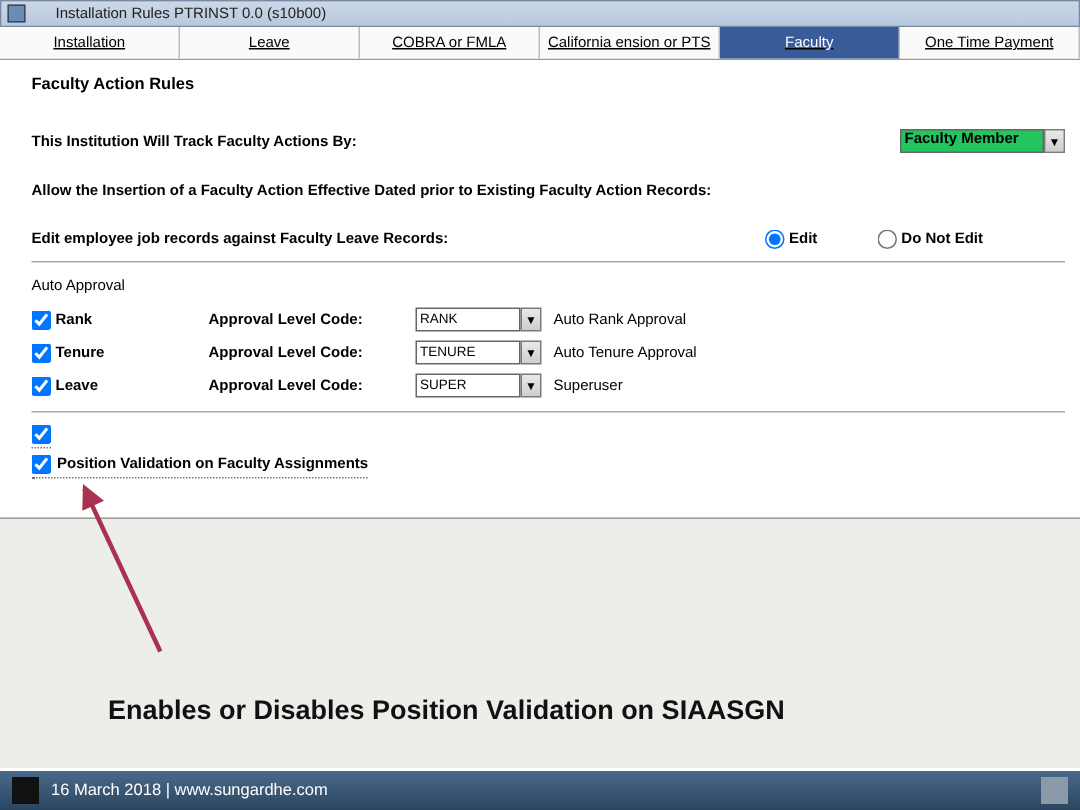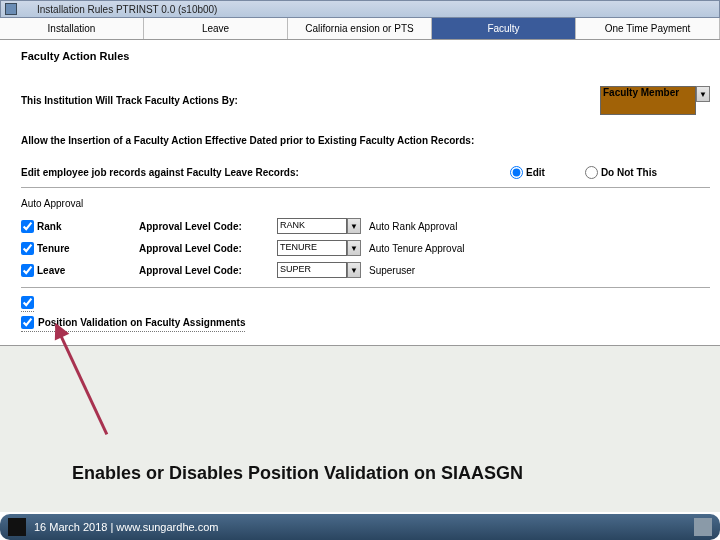--- a/index.html
+++ b/index.html
@@ -25,20 +25,21 @@
     width: 12px; height: 12px;
     background: #6b8db5;
     border: 1px solid #3a4a5a;
   }
   .titlebar-text { font-size: 10px; color: #222; }
   .tabs {
     display: flex;
     background: #fff;
     border-bottom: 1px solid #999;
     height: 22px;
+    text-decoration: underline;
   }
   .tab {
     flex: 1;
     display: flex;
     align-items: center;
     justify-content: center;
     font-size: 10px;
     border-right: 1px solid #bbb;
     background: #fafafa;
     cursor: pointer;
@@ -57,23 +58,23 @@
   .rule-row {
     display: flex;
     align-items: center;
     padding: 2px 0;
     font-size: 10px;
     font-weight: bold;
     margin-top: 16px;
   }
   .rule-label { flex: 1; }
   .dropdown {
-    background: #a16207;
+    background: #22c55e;
     border: 1px solid #666;
-    height: 29px;
+    height: 16px;
     font-size: 10px;
     padding: 0 2px;
     min-width: 100px;
   }
   .dropdown-btn {
     width: 14px; height: 16px;
     background: linear-gradient(#e8e8e8, #cfcfcf);
     border: 1px solid #7a7a7a;
     display: inline-flex;
     align-items: center;
@@ -167,37 +168,37 @@
   }
   .footer {
     position: absolute;
     bottom: 0; left: 0; right: 0;
     height: 26px;
     background: linear-gradient(#4a6a8a, #2a4560);
     display: flex;
     align-items: center;
     padding: 0 8px;
     gap: 8px;
-    border-radius: 10px;
   }
   .footer .sq { width: 18px; height: 18px; background: #111; }
   .footer-text { color: #fff; font-size: 11px; flex: 1; }
   .footer .sq-r { width: 18px; height: 18px; background: #8a9aa8; }
 </style>
 </head>
 <body>
 
 <div class="titlebar">
   <div class="app-icon"></div>
   <span class="titlebar-text">Installation Rules  PTRINST  0.0  (s10b00)</span>
 </div>
 
 <div class="tabs">
   <div class="tab">Installation</div>
   <div class="tab">Leave</div>
+  <div class="tab">COBRA or FMLA</div>
   <div class="tab">California ension or PTS</div>
   <div class="tab active">Faculty</div>
   <div class="tab">One Time Payment</div>
 </div>
 
 <div class="content">
 
   <div class="section-title">Faculty Action Rules</div>
 
   <div class="rule-row">
@@ -214,21 +215,21 @@
 
   <div class="rule-row">
     <span class="rule-label">Edit employee job records against Faculty Leave Records:</span>
     <span class="radio-group">
       <label class="radio-opt">
         <input type="radio" checked="" style="">
         <span>Edit</span>
       </label>
       <label class="radio-opt">
         <input type="radio" style="">
-        <span>Do Not This</span>
+        <span>Do Not Edit</span>
       </label>
     </span>
   </div>
 
   <hr class="sep-line">
 
   <div class="sub-title">Auto Approval</div>
 
   <div class="approval-row">
     <label class="chk-label">

